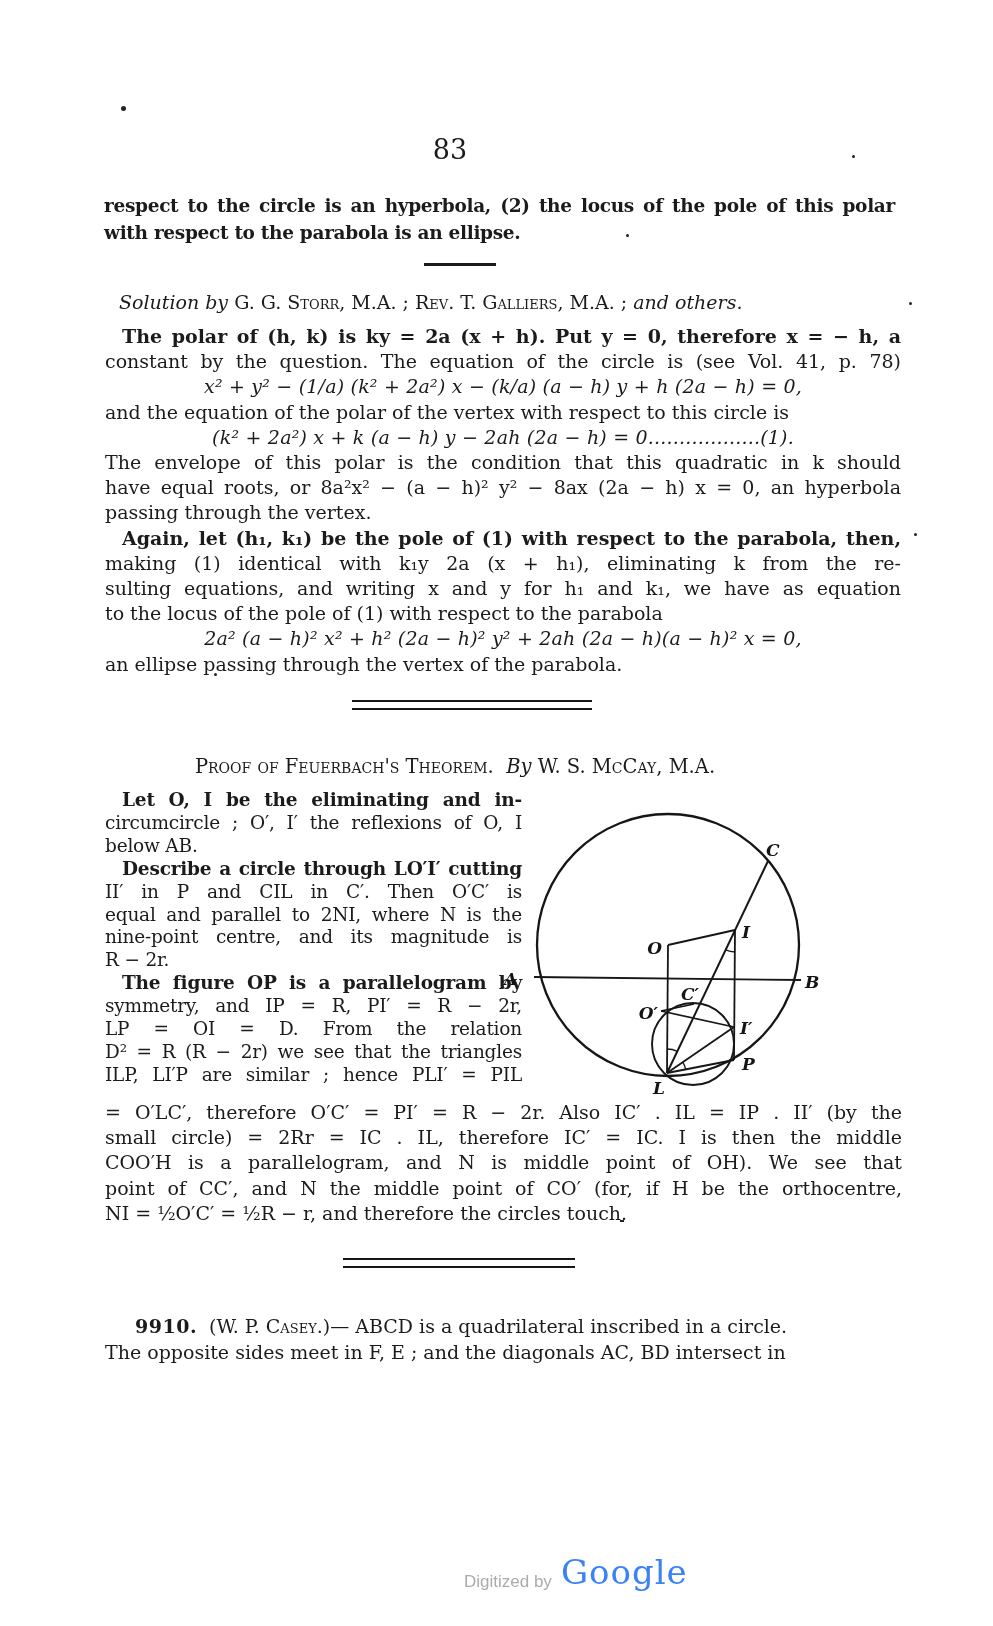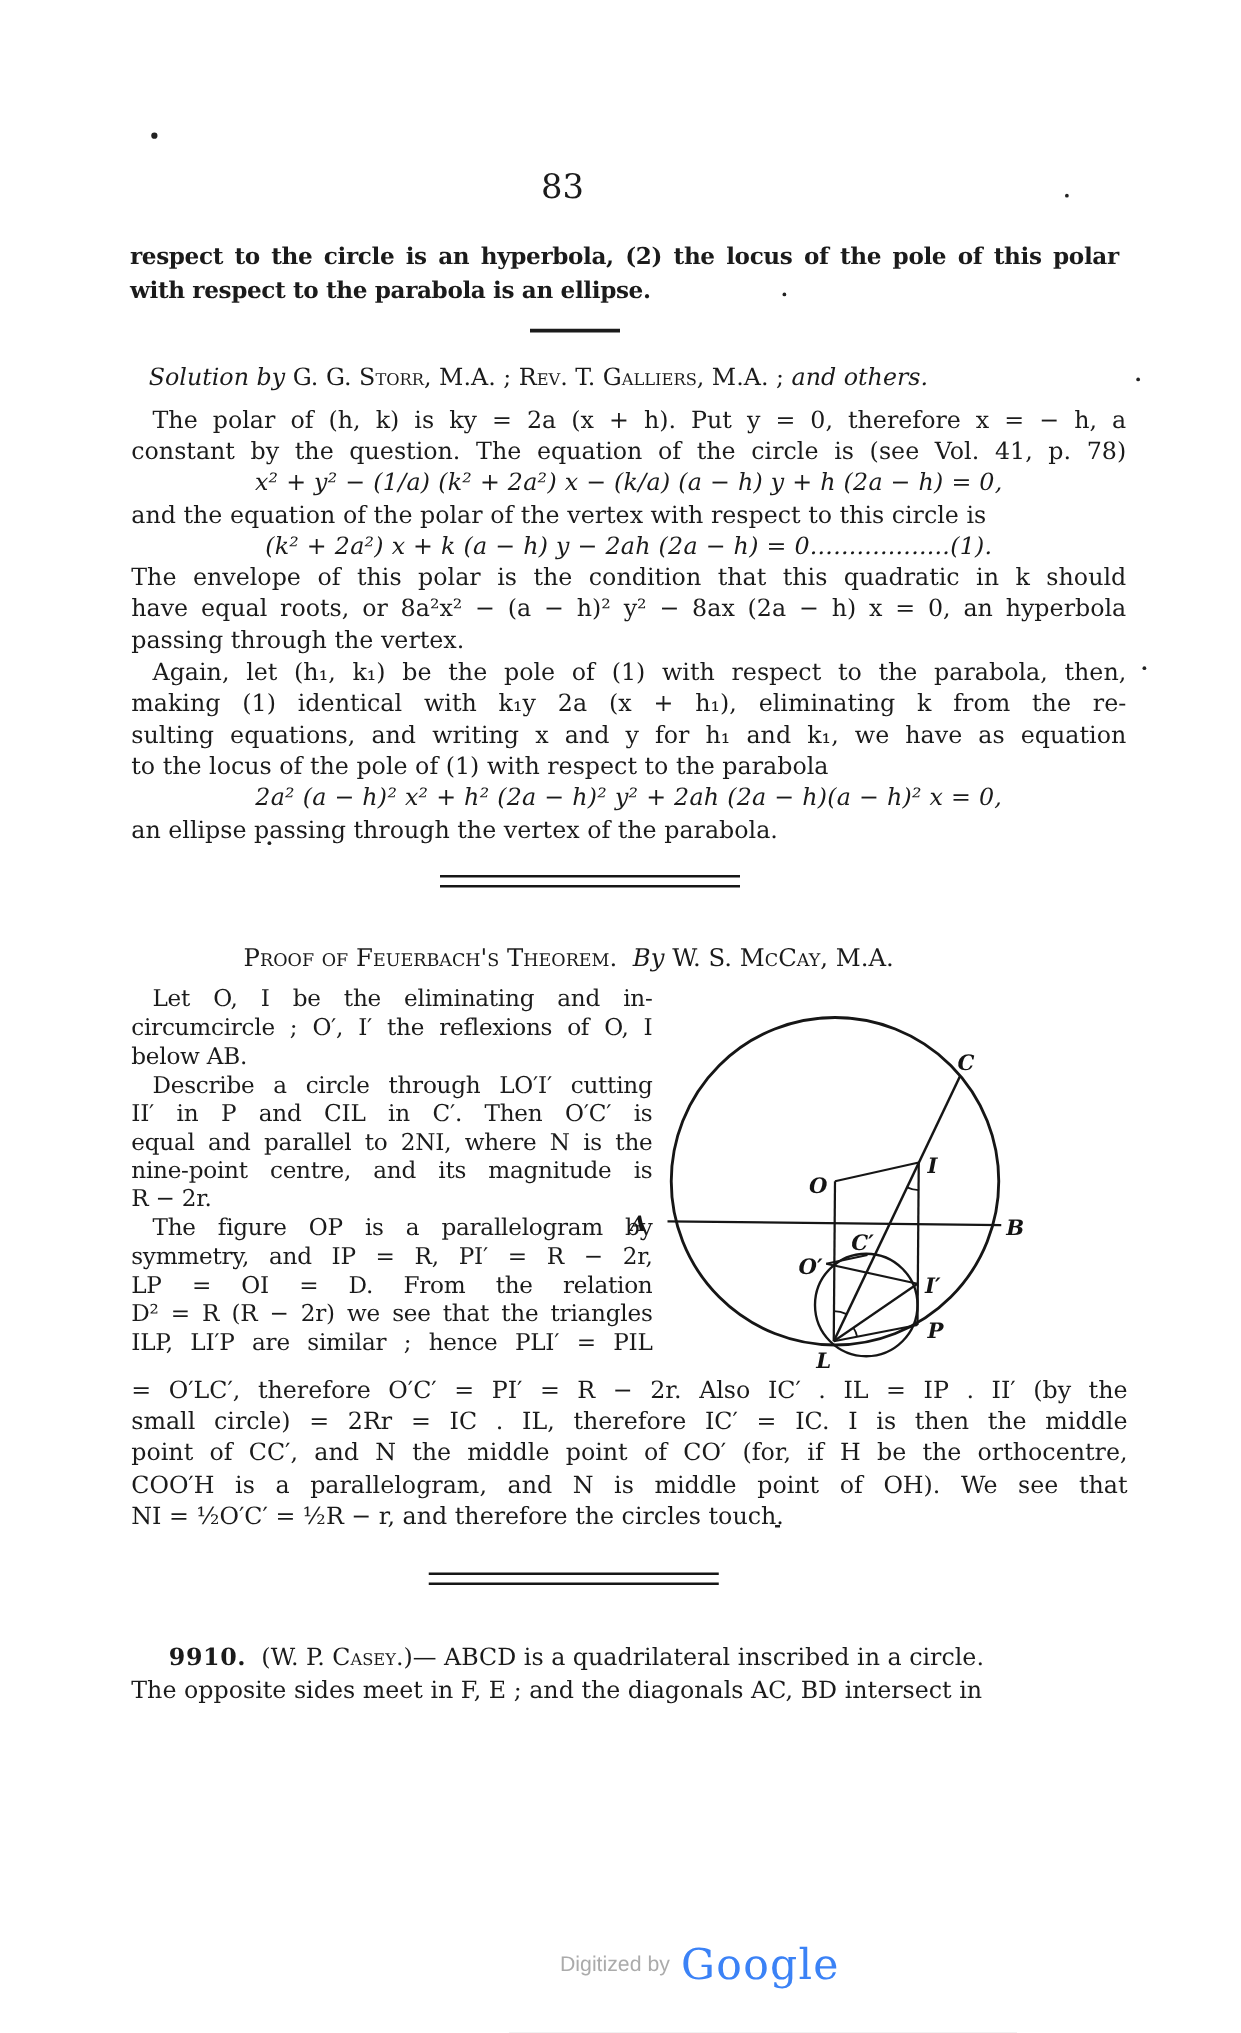--- a/index.html
+++ b/index.html
@@ -5,41 +5,41 @@
   html,body{margin:0;padding:0;background:#e8e8e8;}
   .page{
     position:relative;width:993px;height:1626px;margin:0 auto;
     background:#ffffff;overflow:hidden;
     font-family:"DejaVu Serif", serif;color:#1b1b1b;padding-left:13px;
   }
   .abs{position:absolute;}
   
   .lines > div{text-align:justify;text-align-last:justify;}
   .lines > div.end{text-align-last:left;}
-  .lines > div.ind{text-indent:17px;}
+  .lines > div.ind{text-indent:17px;font-weight:bold;}
   .flow{font-size:19px;line-height:25.2px;}
   .eqline{text-align:center;font-style:italic;letter-spacing:0.2px;}
   #folio{left:0;top:134px;width:900px;text-align:center;font-size:27px;}
   #intro{left:104px;top:192px;width:791px;font-size:18.5px;font-weight:700;
          letter-spacing:-0.3px;line-height:27px;}
   #rule-single{left:424px;top:263px;width:72px;height:3px;background:#1b1b1b;}
   #solution-byline{left:105px;top:291px;width:795px;font-size:19px;text-indent:14px;white-space:nowrap;}
   .sc{font-variant:small-caps;}
   .it{font-style:italic;}
   #solution-body{left:105px;top:324px;width:796px;}
   .dbl-rule{height:3px;border-top:2px solid #161616;border-bottom:2px solid #161616;padding-top:3px;background:transparent;}
   #rule-dbl-1{left:352px;top:700px;width:240px;}
   #rule-dbl-2{left:343px;top:1258px;width:232px;}
   #mccay-heading{left:105px;top:755px;width:700px;text-align:center;font-size:19.5px;white-space:nowrap;}
   #mccay-leftcol{left:105px;top:789px;width:417px;font-size:18.5px;line-height:22.9px;letter-spacing:-0.2px;}
   #mccay-cont{left:105px;top:1100px;width:797px;}
   #question{left:105px;top:1314px;width:800px;font-size:19px;line-height:25.5px;}
   #question .qnum{font-weight:700;letter-spacing:0.5px;margin-top:22px;}
   #question .qline1{text-indent:30px;}
-  #watermark{left:448px;top:1552px;display:flex;align-items:center;gap:9px;}
+  #watermark{left:464px;top:1552px;display:flex;align-items:flex-end;gap:9px;}
   #watermark .wm-pre{font-family:"Liberation Sans", sans-serif;font-size:17px;color:#ababab;}
   #watermark .wm-brand{font-family:"DejaVu Serif", serif;font-size:34px;color:#3b82f6;letter-spacing:1px;}
   .speck{position:absolute;background:#222;border-radius:50%;}
   svg text{font-family:"DejaVu Serif", serif;font-style:italic;font-weight:700;font-size:17px;fill:#141414;}
 </style>
 </head>
 <body>
 
 <div class="page">
 
@@ -126,22 +126,22 @@
     <text x="658" y="1019" text-anchor="end">O′</text>
     <text x="690" y="1000" text-anchor="middle">C′</text>
     <text x="740" y="1034">I′</text>
     <text x="742" y="1070">P</text>
     <text x="659" y="1094" text-anchor="middle">L</text>
   </svg>
 
   <div class="abs flow lines" id="mccay-cont">
       <div>= O′LC′, therefore O′C′ = PI′ = R − 2r.   Also IC′ . IL = IP . II′ (by the</div>
       <div>small circle) = 2Rr = IC . IL, therefore IC′ = IC.   I is then the middle</div>
+      <div>COO′H is a parallelogram, and N is middle point of OH).   We see that</div>
       <div>point of CC′, and N the middle point of CO′ (for, if H be the orthocentre,</div>
-      <div>COO′H is a parallelogram, and N is middle point of OH).   We see that</div>
       <div class="end">NI = ½O′C′ = ½R − r, and therefore the circles touch.</div>
     </div>
 
   <div class="abs dbl-rule" id="rule-dbl-2"></div>
 
   <div class="abs" id="question">
     <div class="qline1"><span class="qnum">9910.</span><span>&nbsp; </span><span class="sc">(W. P. Casey.)</span><span>— ABCD is a quadrilateral inscribed in a circle.</span></div>
     <div>The opposite sides meet in F, E ;  and the diagonals AC, BD  intersect in</div>
   </div>
 

